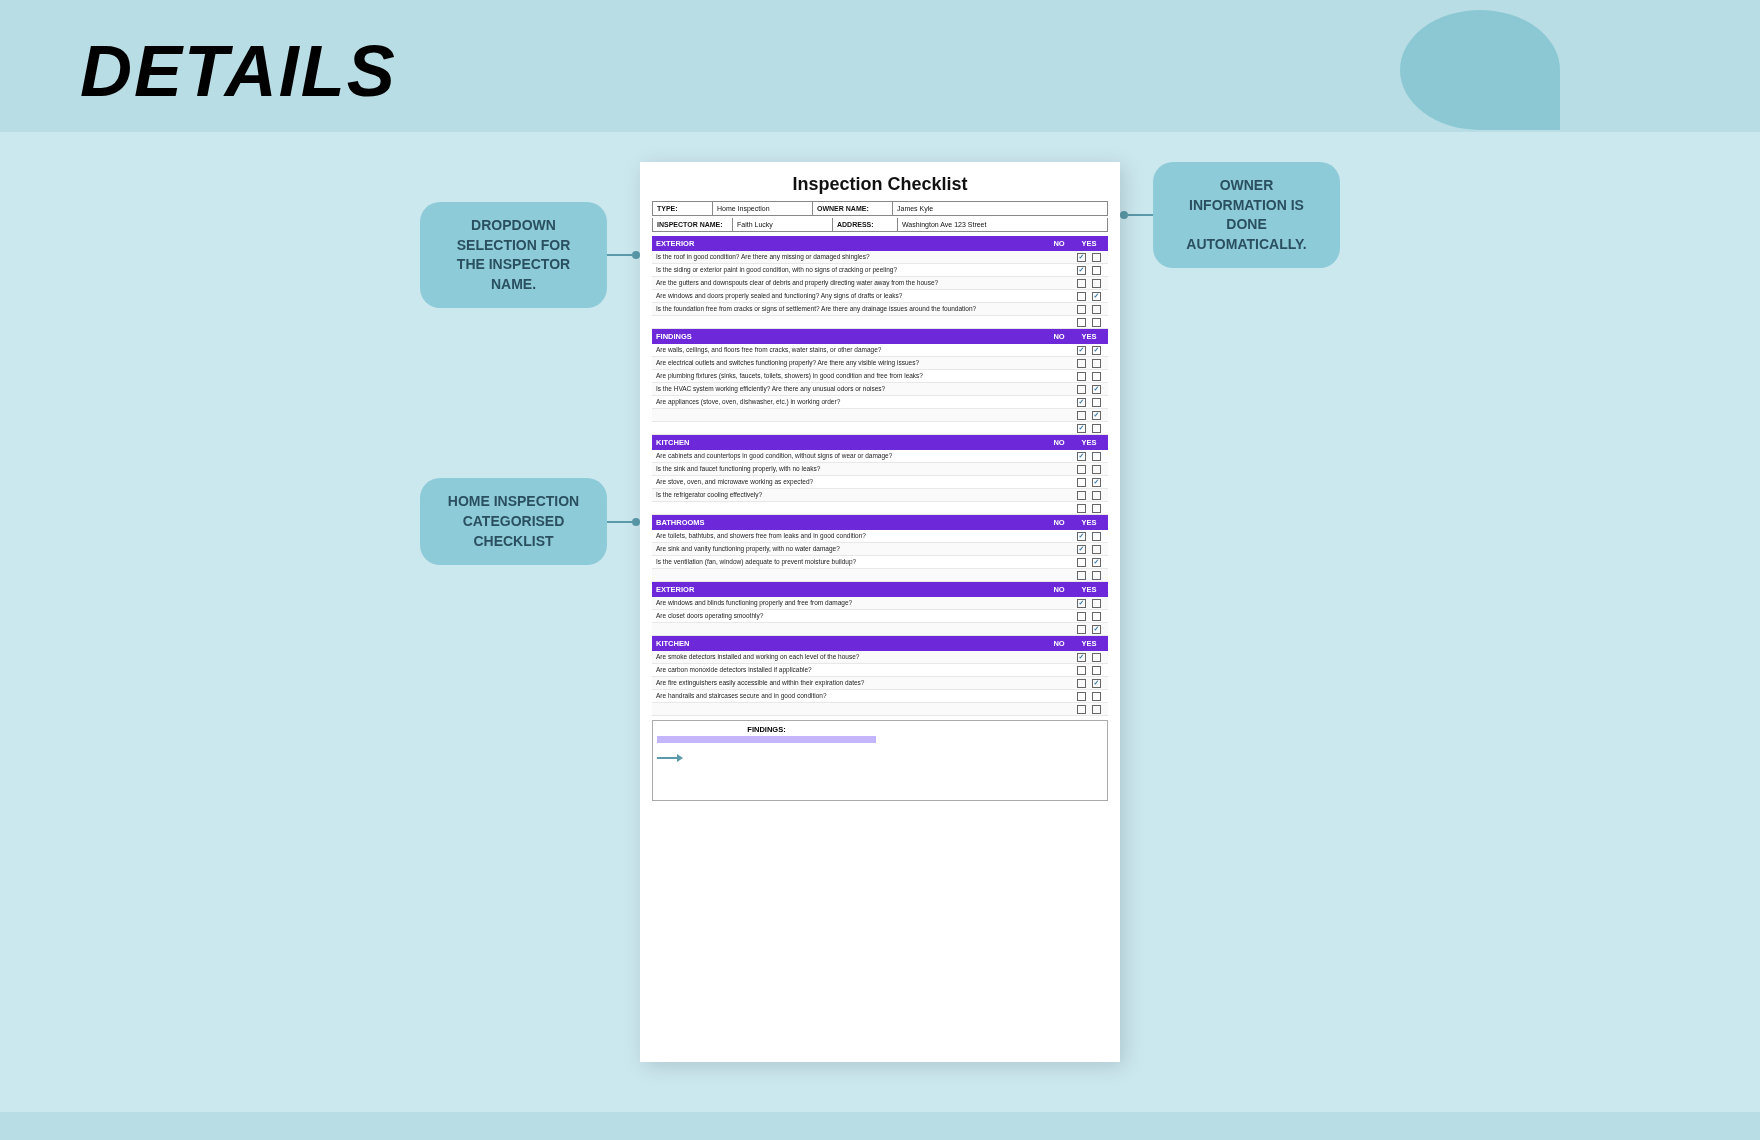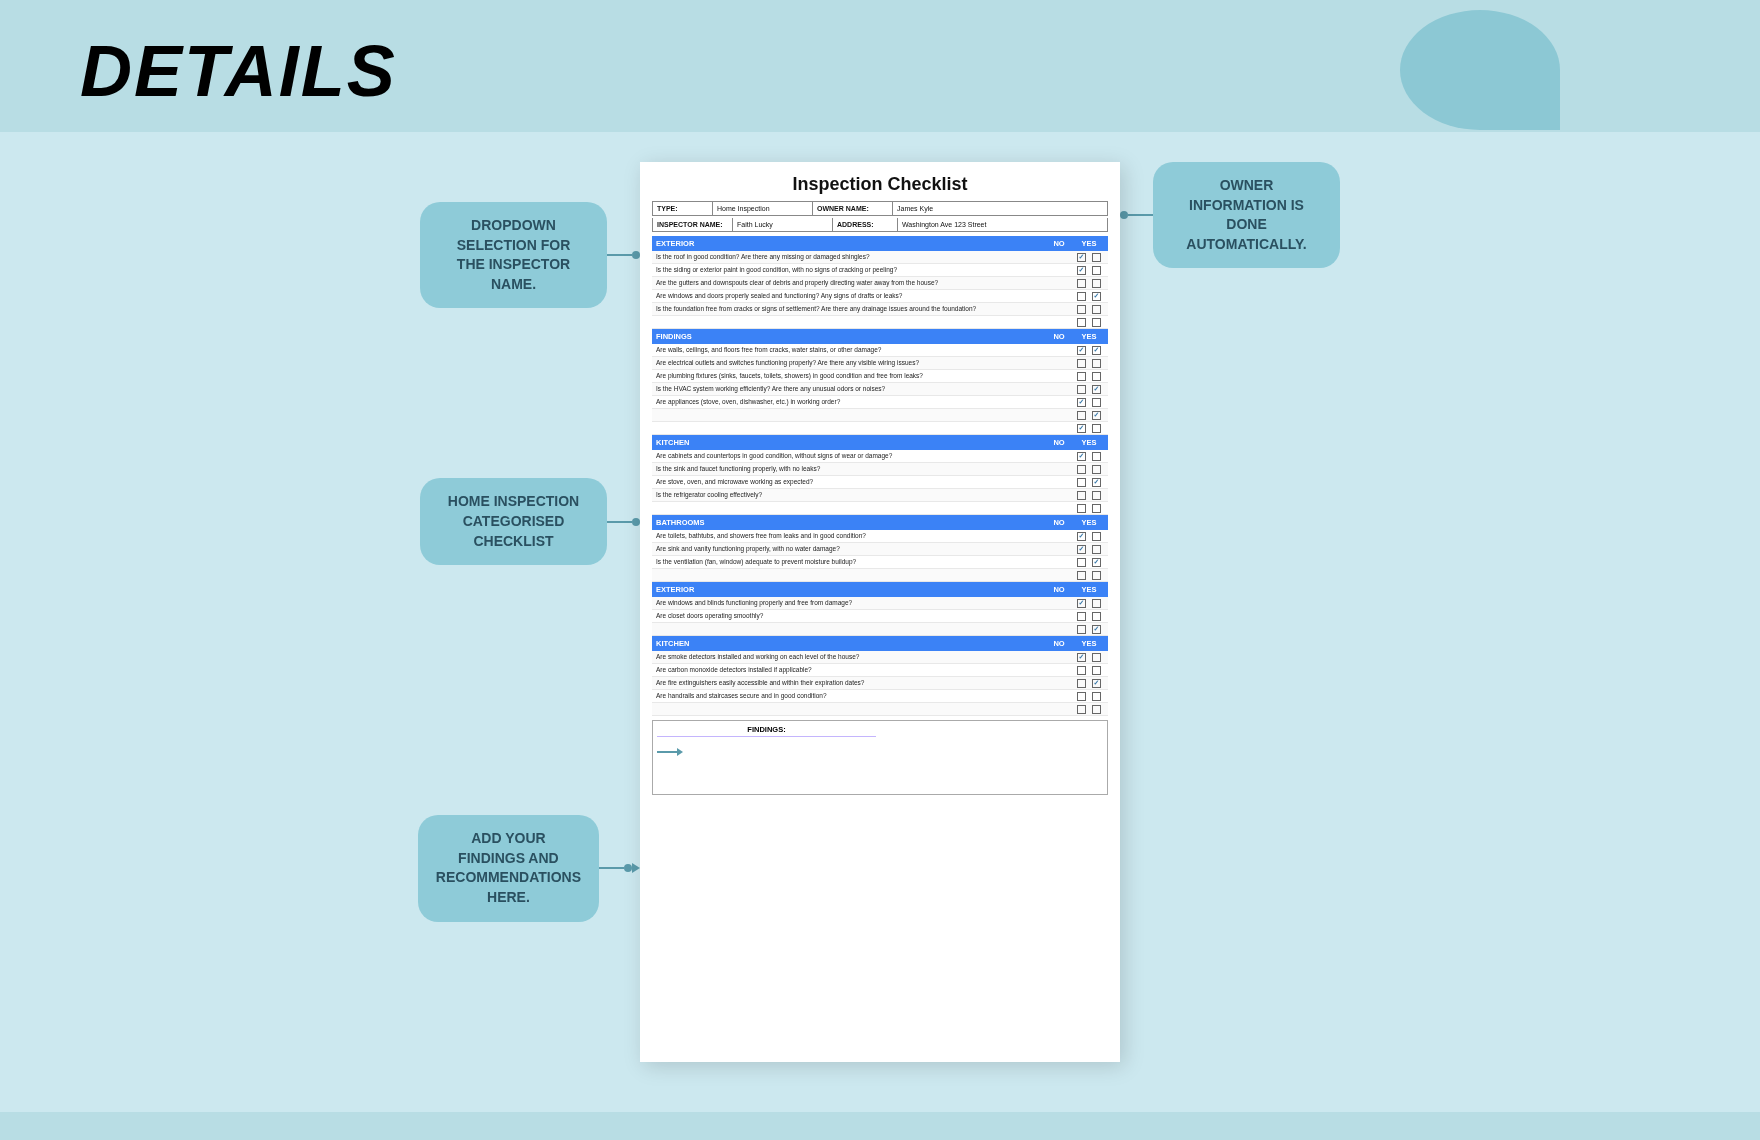--- a/index.html
+++ b/index.html
@@ -122,21 +122,21 @@
     .fh-val {
       padding: 3px 4px;
       font-size: 7px;
       color: #111;
       border-right: 1px solid #888;
     }
     .fh-cell:last-child, .fh-val:last-child { border-right: none; }
 
     
     .section-header {
-      background-color: #3b82f6;
+      background-color: #6d28d9;
       color: white;
       font-weight: 700;
       font-size: 7.5px;
       padding: 3px 4px;
       display: grid;
       grid-template-columns: 1fr 30px 30px;
       margin-bottom: 0;
     }
     .section-header .col-label {
       font-weight: 700;
@@ -185,21 +185,21 @@
     }
     .findings-cell {
       padding: 4px;
       border-right: 1px solid #aaa;
     }
     .findings-cell:last-child { border-right: none; }
     .findings-label {
       font-weight: 700;
       font-size: 7.5px;
       text-align: center;
-      border-bottom: 1px solid #c4b5fd;
+      border-bottom: 7px solid #c4b5fd;
       padding-bottom: 2px;
       margin-bottom: 3px;
     }
     .findings-content {
       min-height: 50px;
       position: relative;
     }
 
     .left-section {
       display: flex;
@@ -245,30 +245,20 @@
       <div class="side-label">
         <span style="white-space:pre-line; display:block;">HOME INSPECTION
 CATEGORISED CHECKLIST</span>
       </div>
       <div style="display:flex; align-items:center;">
         <div class="line" style="width:25px;"></div>
         <div class="dot"></div>
       </div>
     </div>
 
-    <div style="display:flex; align-items:center;">
-      <div class="side-label" style="max-width:240px;">
-        <span style="white-space:pre-line; display:block;">ADD YOUR FINDINGS AND RECOMMENDATIONS HERE.</span>
-      </div>
-      <div style="display:flex; align-items:center;">
-        <div class="line" style="width:25px;"></div>
-        <div class="dot"></div>
-        <div class="arrow-right"></div>
-      </div>
-    </div>
   </div>
 
   <div class="checklist-doc">
     <div class="doc-title">Inspection Checklist</div>
 
     <div class="form-header">
       <div class="fh-cell">TYPE:</div>
       <div class="fh-val">Home Inspection</div>
       <div class="fh-cell">OWNER NAME:</div>
       <div class="fh-val">James Kyle</div>

